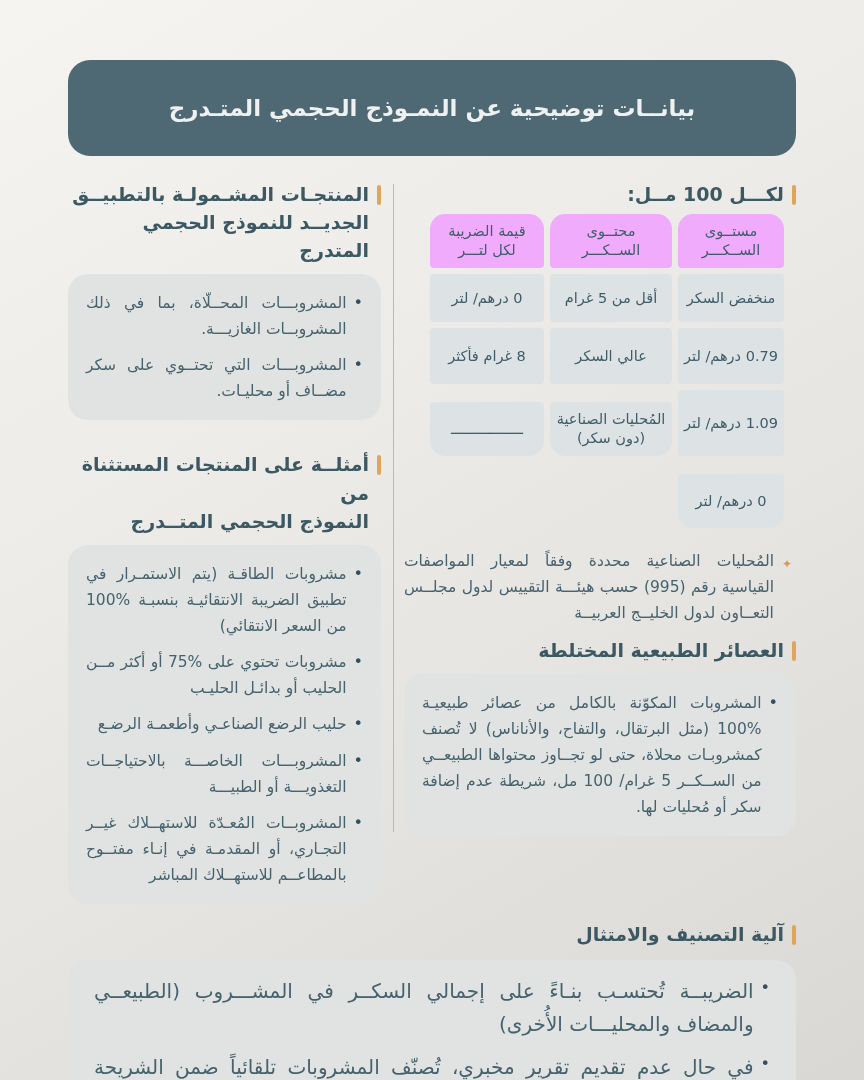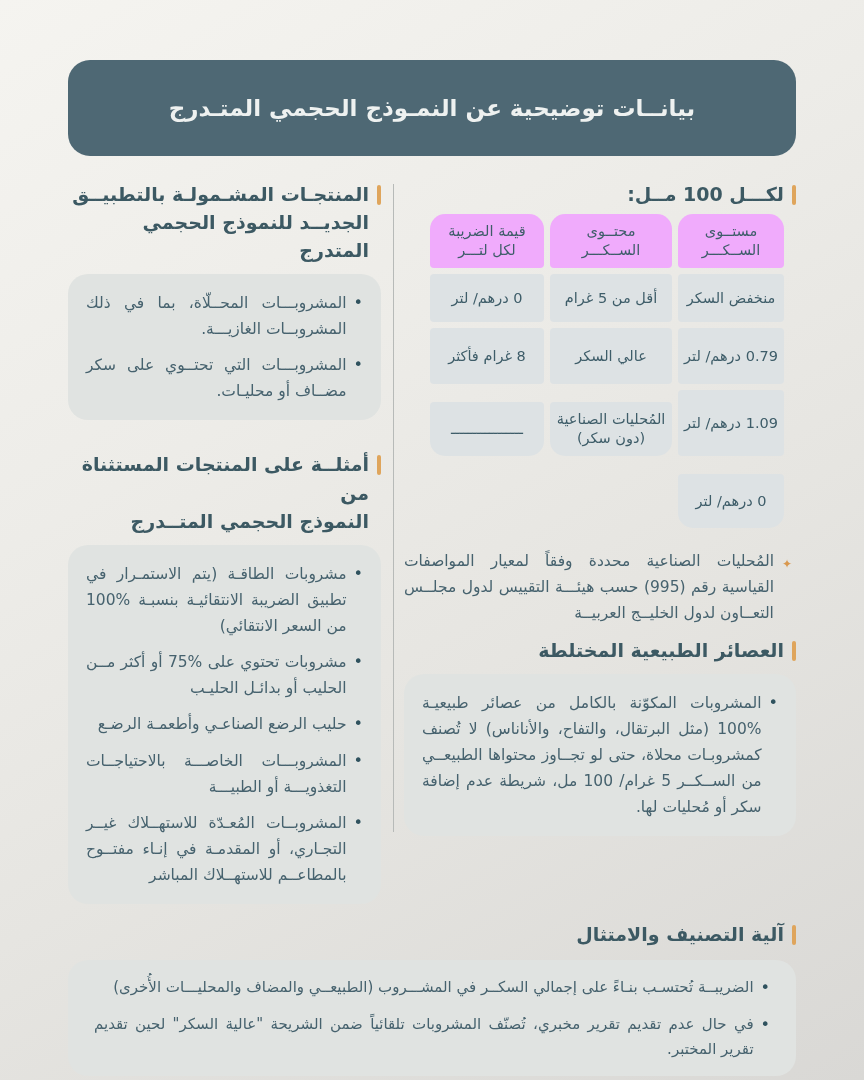--- a/index.html
+++ b/index.html
@@ -40,21 +40,21 @@
   .box{background:#e0e3e1;border-radius:20px;padding:16px 18px;margin-top:10px;}
   ul.bullets{list-style:none;margin:0;padding:0;}
   ul.bullets li{display:flex;gap:7px;}
   ul.bullets li + li{margin-top:10px;}
   .blt{color:#2f525e;flex:none;line-height:1.68;}
   .btxt{text-align:justify;line-height:1.68;color:#46626e;font-size:15.5px;}
   .mt26{margin-top:10px;}
   .mt30{margin-top:30px;}
   .comp-head{margin:16px 68px 0;}
   .comp-box{margin:12px 68px 0;padding:15px 26px;}
-  .comp-box .btxt{line-height:1.65;font-size:15px;}
+  .comp-box .btxt{line-height:1.65;font-size:20px;}
 </style>
 </head>
 <body>
 
 <header class="banner">
   <div class="l1">بيانــات توضيحية عن النمـوذج الحجمي المتـدرج</div>
 </header>
 
 <div class="main">
 

